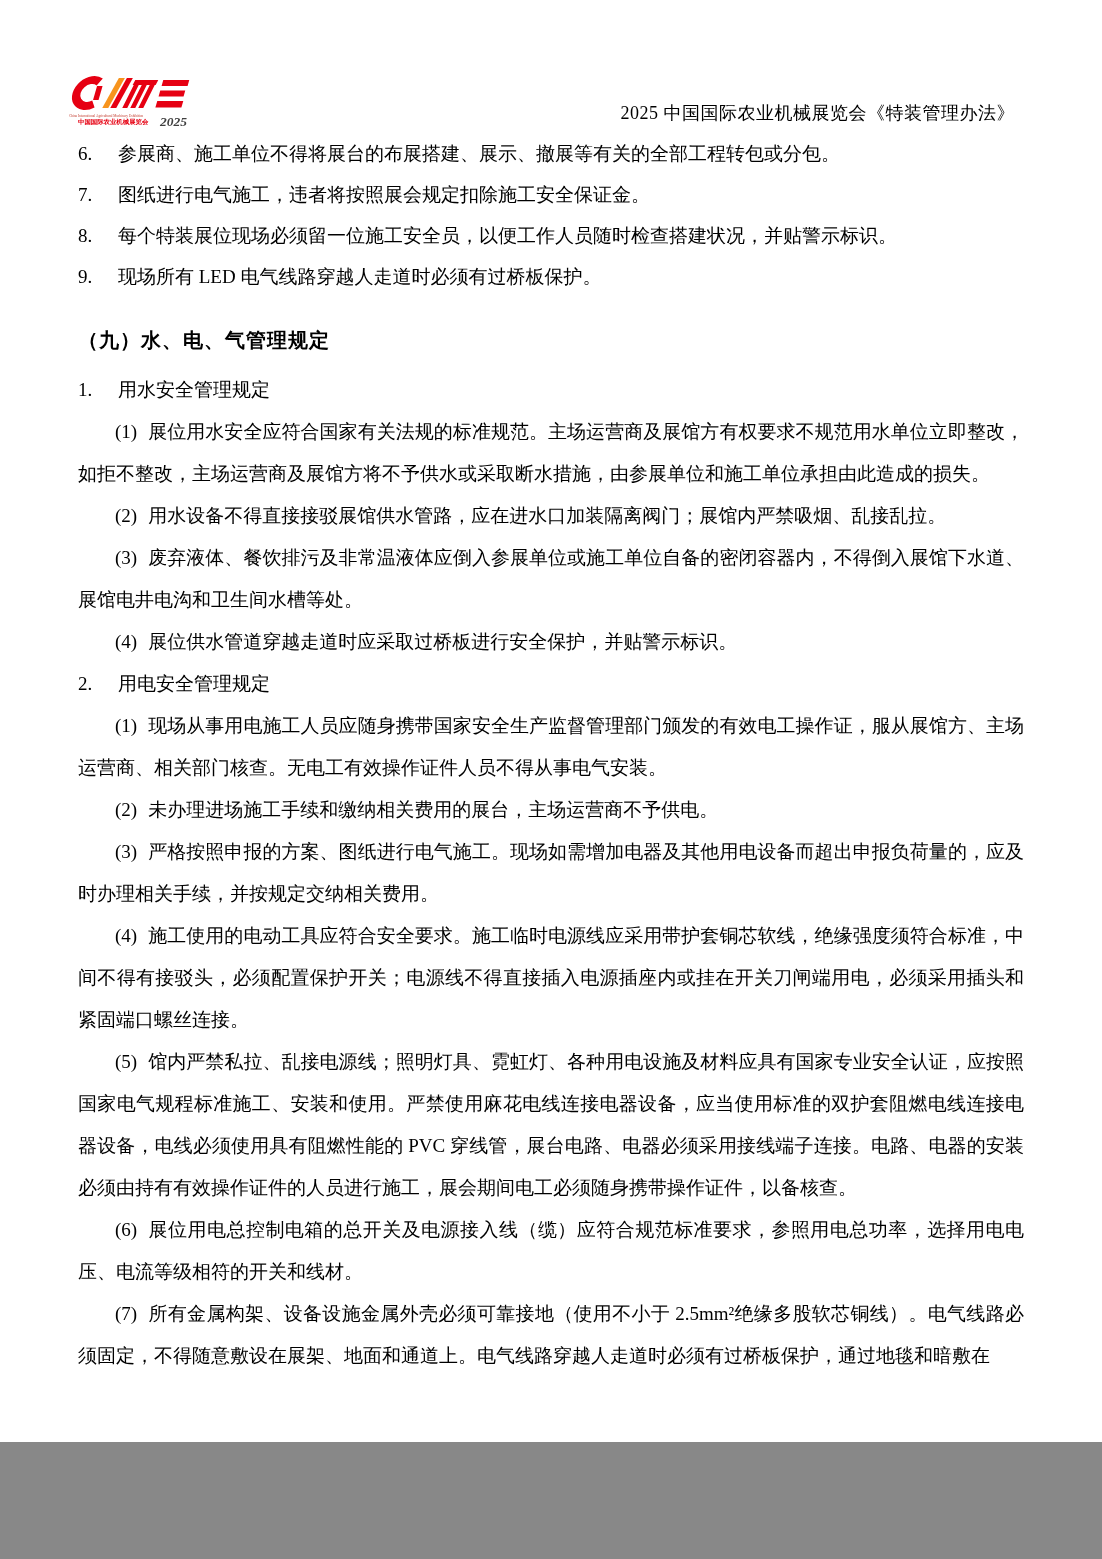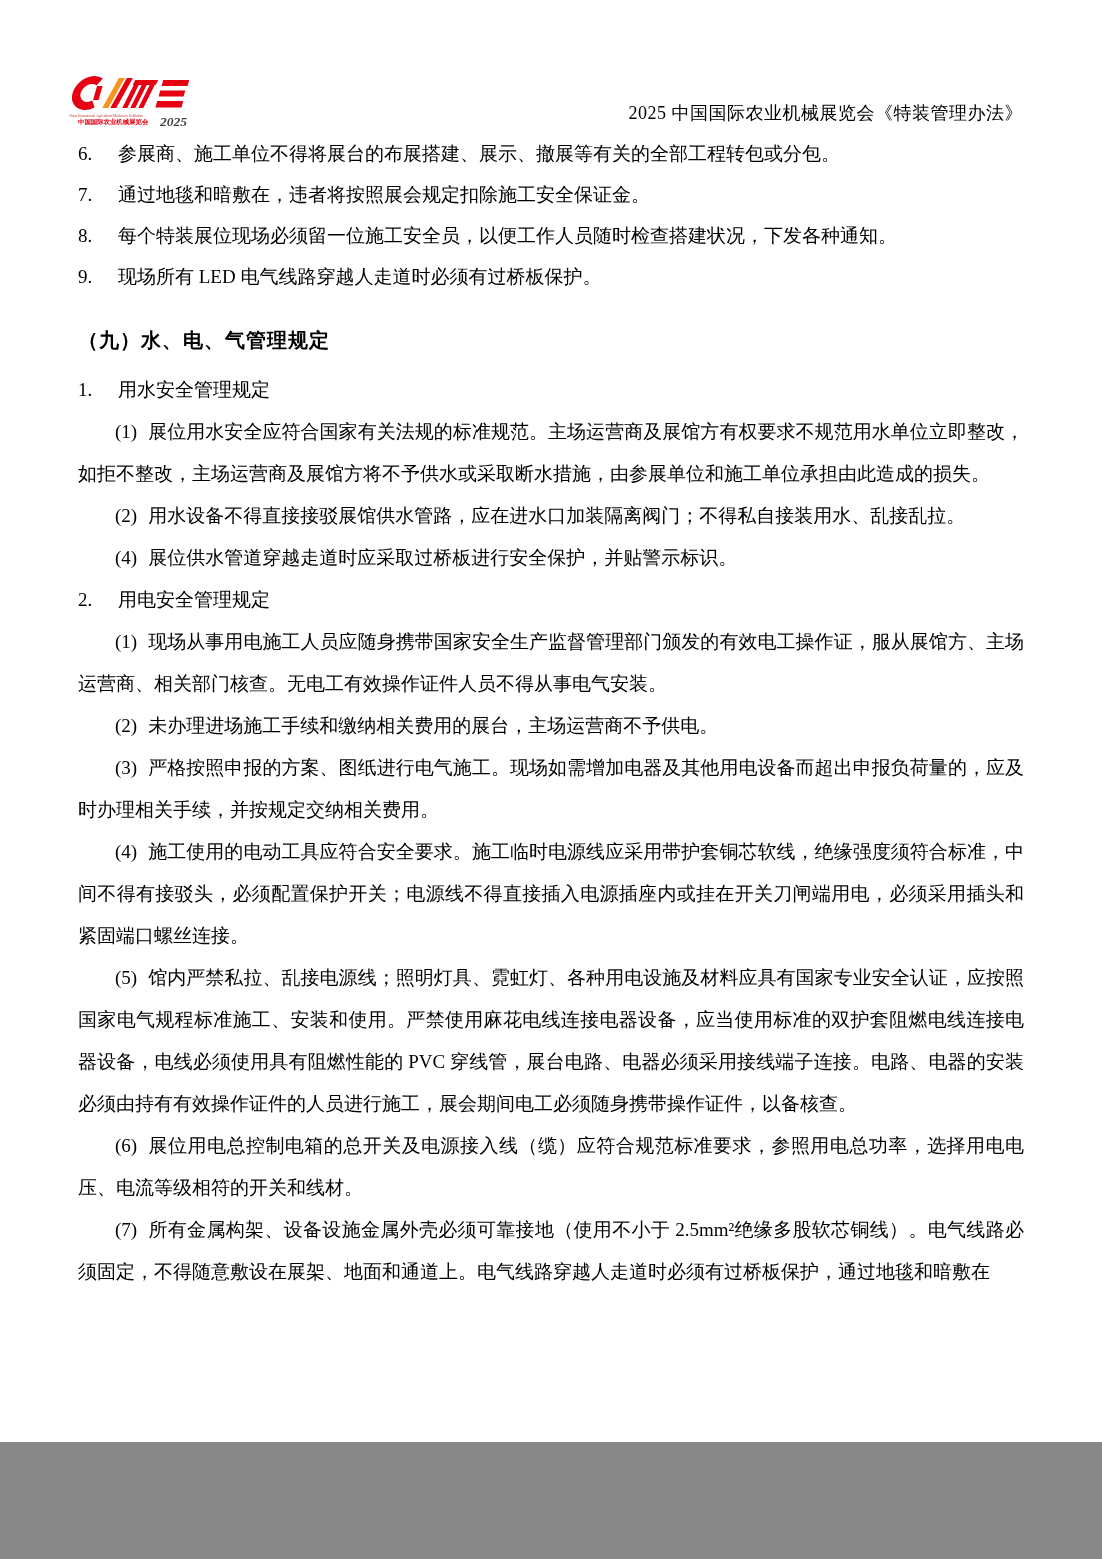--- a/index.html
+++ b/index.html
@@ -18,21 +18,21 @@
   .logo-wrap {
     position: absolute;
     left: 66px;
     top: 74px;
     width: 140px;
     height: 58px;
   }
   .doc-title {
     position: absolute;
     top: 101px;
-    right: 79px;
+    right: 87px;
     font-size: 18px;
     letter-spacing: 0.5px;
     color: #000;
     white-space: nowrap;
   }
   
   .content {
     position: absolute;
     left: 78px;
     top: 133px;
@@ -110,42 +110,45 @@
   <div class="doc-title">2025 中国国际农业机械展览会《特装管理办法》</div>
 
   <div class="content">
 
     <div class="litem">
       <span class="lnum">6.</span>
       <span class="ltext">参展商、施工单位不得将展台的布展搭建、展示、撤展等有关的全部工程转包或分包。</span>
     </div>
     <div class="litem">
       <span class="lnum">7.</span>
-      <span class="ltext">通过地毯和暗敷在，违者将按照展会规定扣除施工安全保证金。</span>
+      <span class="ltext">图纸进行电气施工，违者将按照展会规定扣除施工安全保证金。</span>
     </div>
     <div class="litem">
       <span class="lnum">8.</span>
-      <span class="ltext">每个特装展位现场必须留一位施工安全员，以便工作人员随时检查搭建状况，下发各种通知。</span>
+      <span class="ltext">每个特装展位现场必须留一位施工安全员，以便工作人员随时检查搭建状况，并贴警示标识。</span>
     </div>
     <div class="litem">
       <span class="lnum">9.</span>
       <span class="ltext">现场所有 LED 电气线路穿越人走道时必须有过桥板保护。</span>
     </div>
 
     <div class="section-heading">（九）水、电、气管理规定</div>
 
     <div class="sub-title">
       <span class="lnum">1.</span>
       <span>用水安全管理规定</span>
     </div>
     <p class="para">
       <span class="pnum">(1)</span><span>展位用水安全应符合国家有关法规的标准规范。主场运营商及展馆方有权要求不规范用水单位立即整改，如拒不整改，主场运营商及展馆方将不予供水或采取断水措施，由参展单位和施工单位承担由此造成的损失。</span>
     </p>
     <p class="para">
-      <span class="pnum">(2)</span><span>用水设备不得直接接驳展馆供水管路，应在进水口加装隔离阀门；不得私自接装用水、乱接乱拉。</span>
+      <span class="pnum">(2)</span><span>用水设备不得直接接驳展馆供水管路，应在进水口加装隔离阀门；展馆内严禁吸烟、乱接乱拉。</span>
+    </p>
+    <p class="para">
+      <span class="pnum">(3)</span><span>废弃液体、餐饮排污及非常温液体应倒入参展单位或施工单位自备的密闭容器内，不得倒入展馆下水道、展馆电井电沟和卫生间水槽等处。</span>
     </p>
     <p class="para">
       <span class="pnum">(4)</span><span>展位供水管道穿越走道时应采取过桥板进行安全保护，并贴警示标识。</span>
     </p>
 
     <div class="sub-title">
       <span class="lnum">2.</span>
       <span>用电安全管理规定</span>
     </div>
     <p class="para">

